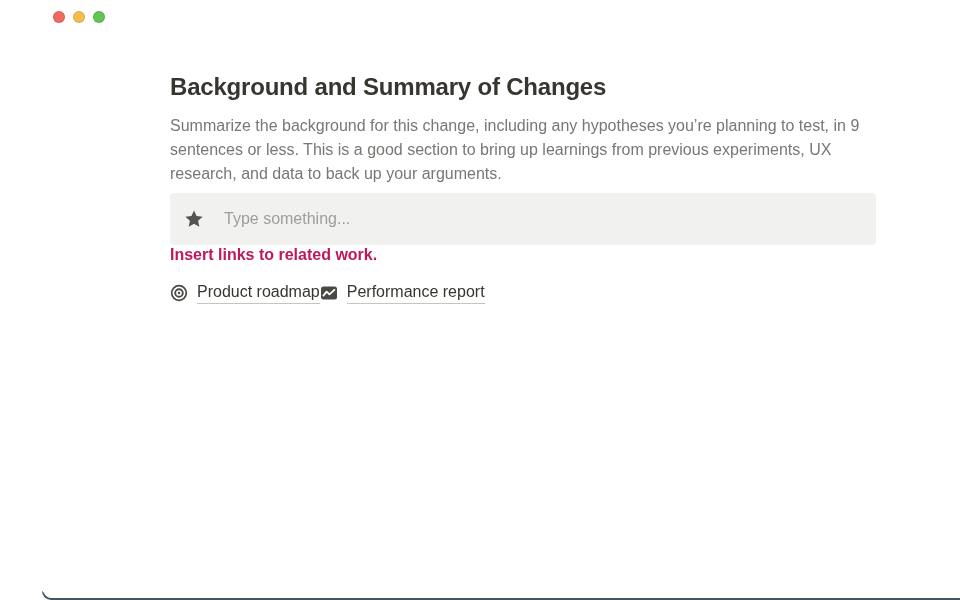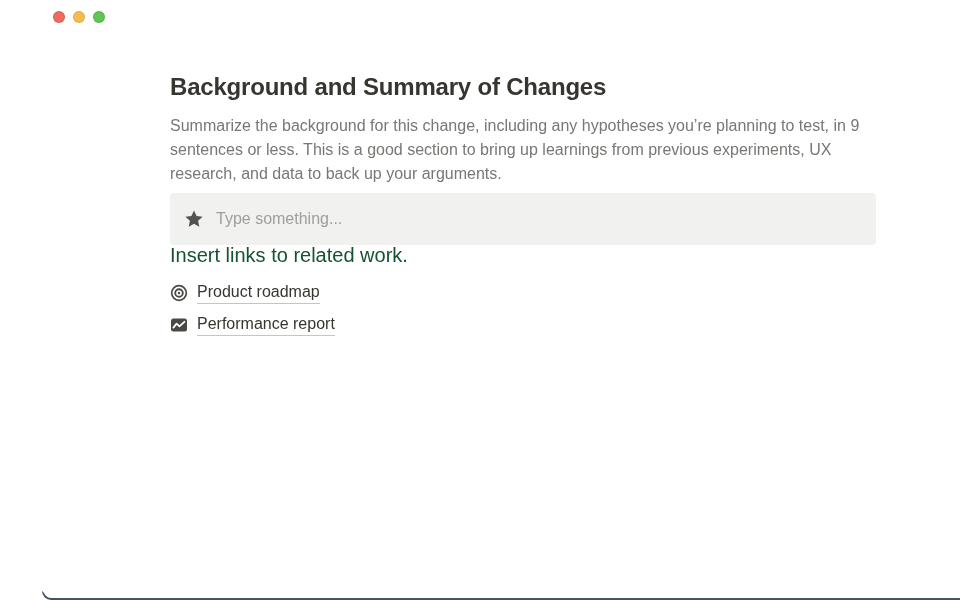--- a/index.html
+++ b/index.html
@@ -44,44 +44,45 @@
     margin: 0 0 7px 0;
     font-size: 16px; line-height: 24px;
     color: #787774;
   }
   .prompt-box {
     height: 52px;
     background: #f1f1ef;
     border-radius: 4px;
     display: flex; align-items: center;
     padding: 0 14px;
-    gap: 12px;
+    gap: 20px;
     cursor: text;
   }
   .prompt-box .star { flex: 0 0 auto; display: flex; }
   .prompt-input {
     flex: 1 1 auto;
     border: none; outline: none; background: transparent;
     font-family: inherit; font-size: 16px; color: #37352f;
     padding: 0;
   }
   .prompt-input::placeholder { color: #9f9e9b; opacity: 1; }
 
   .section-title {
     margin: 59px 0 10px 0;
     font-size: 20px; line-height: 22px; font-weight: 700;
     letter-spacing: -0.1px;
     color: #37352f;
   }
   .section-subtext {
     margin: 0 0 12px 0;
-    font-size: 20px; line-height: 20px;
-    color: #14532d;
+    font-size: 16px; line-height: 20px;
+    color: #be185d;
+    font-weight: bold;
   }
-  .link-list { display: flex; flex-direction: column; }
+  .link-list { display: flex; flex-direction: row; }
   .link-row {
     height: 32px;
     display: flex; align-items: center; gap: 9px;
     cursor: pointer;
     width: max-content;
   }
   .link-row .link-icon { flex: 0 0 auto; display: flex; }
   .link-label {
     font-size: 16px; line-height: 20px;
     color: #37352f;

